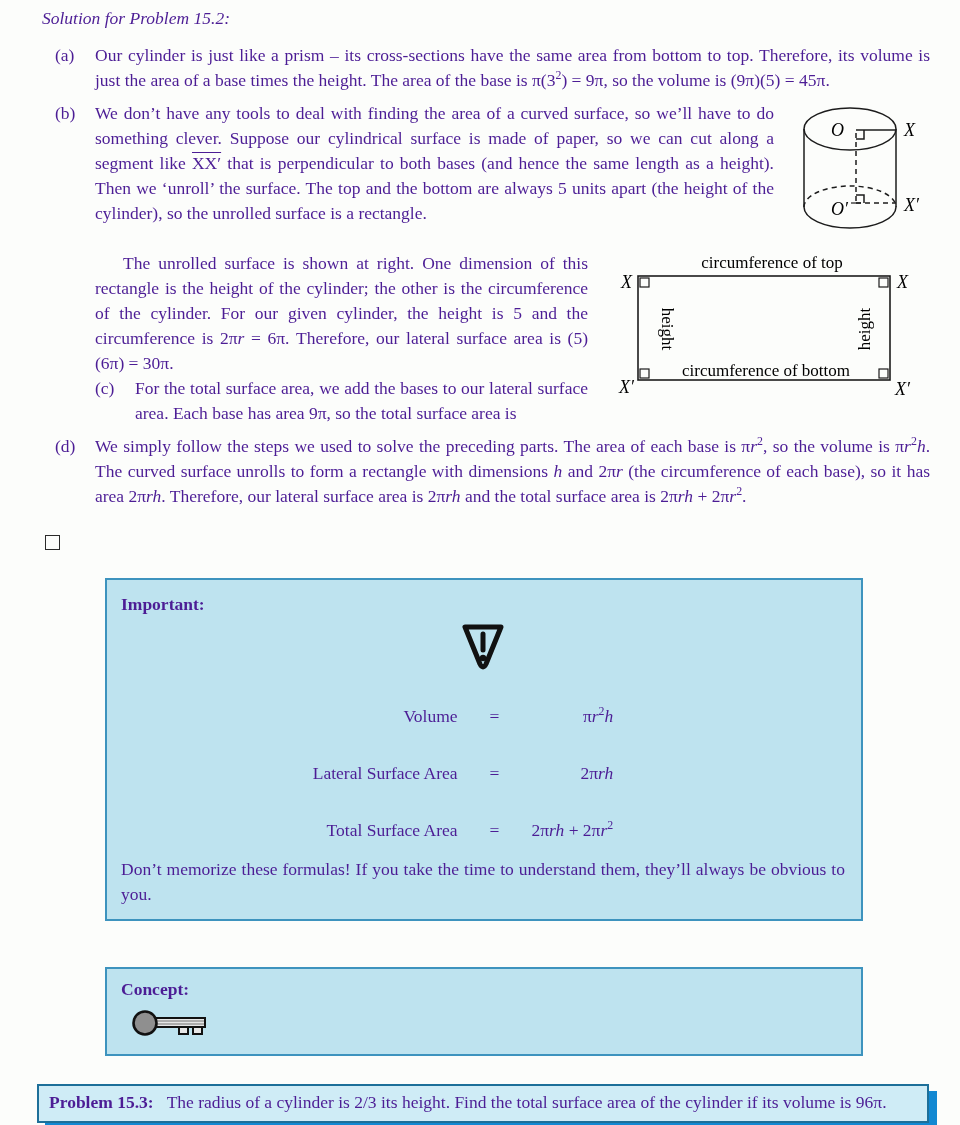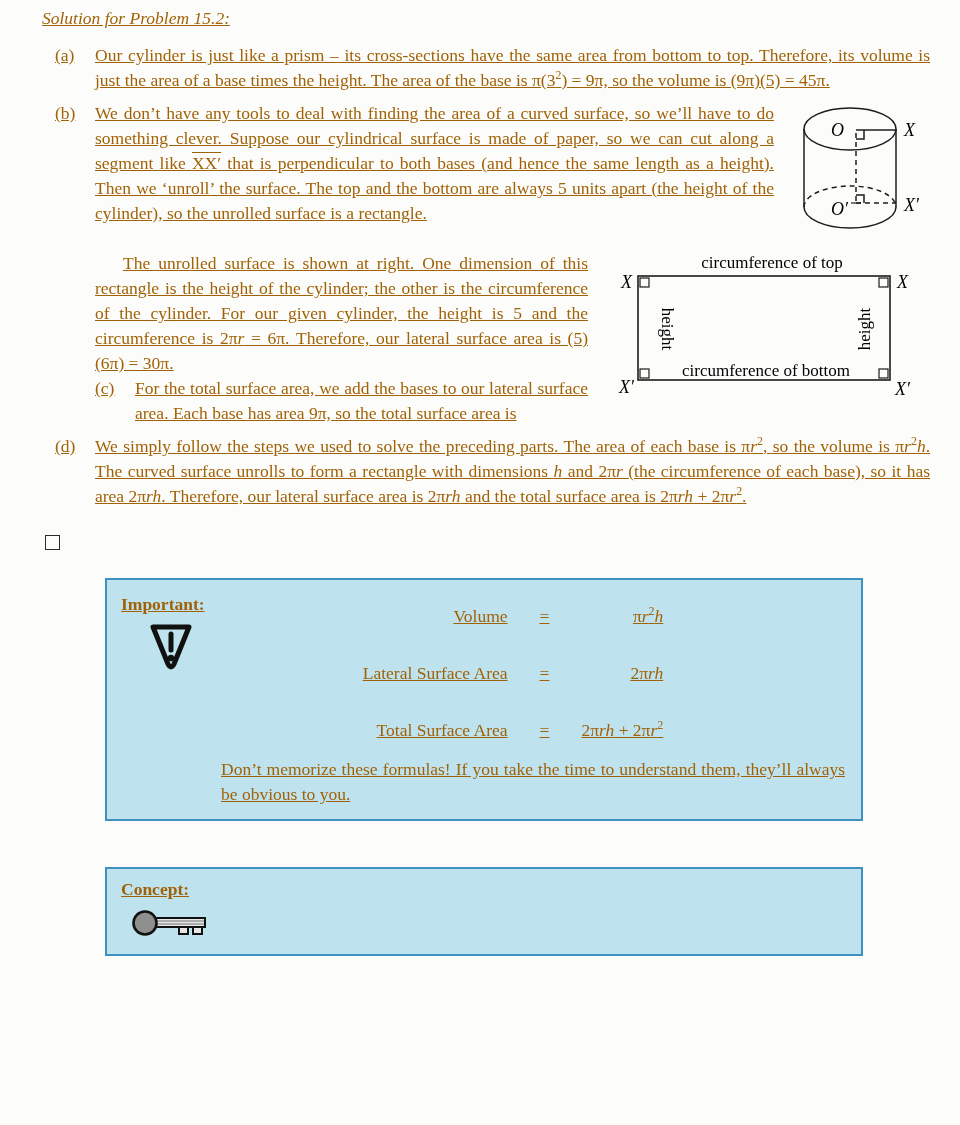--- a/index.html
+++ b/index.html
@@ -2,23 +2,22 @@
 <html><head>
 <meta charset="utf-8">
 <style>
   html,body { margin:0; padding:0; background:#e9e9e9; }
   .page {
     position:relative;
     width:960px; height:1125px;
     margin:0 auto;
     background:#fcfdfb;
     font-family:"Liberation Serif","DejaVu Serif",serif;
-    font-size:17.5px; line-height:25px; color:#a16207;
+    font-size:17.5px; line-height:25px; color:#4c1d95;
     overflow:hidden;
-    text-decoration:underline;
   }
   .title {
     font-style:italic;
     margin:6px 30px 12px 42px;
   }
   .item { display:flex; margin:0 30px 8px 55px; }
   .item-label { flex:0 0 40px; }
   .item-body { flex:1; text-align:justify; }
   .flow-wrap { margin:0 30px 0 95px; }
   .indent-para { margin:0; text-align:justify; text-indent:28px; }
@@ -31,21 +30,21 @@
     border:1.6px solid #2a2a2a;
     margin:26px 0 28px 45px;
   }
   .info-box {
     box-sizing:border-box;
     margin-left:105px; width:758px;
     background:#bee3ef;
     border:2px solid #3d93be;
     display:flex;
   }
-  .important-box { padding:12px 16px 12px 14px; margin-bottom:46px; }
+  .important-box { padding:12px 16px 12px 14px; margin-bottom:46px;flex-direction:column; }
   .concept-box  { padding:8px 16px 14px 14px; margin-bottom:28px; }
   .box-left { flex:0 0 100px; }
   .box-heading { font-weight:bold; }
   .icon-holder { margin-top:4px; text-align:center; }
   .box-right { flex:1; text-align:justify; }
   .formula-grid {
     display:grid;
     grid-template-columns:auto auto auto;
     justify-content:center;
     column-gap:16px; row-gap:7px;
@@ -187,14 +186,17 @@
           <line x1="26" y1="18" x2="74" y2="18" stroke="#555" stroke-width="0.8"></line>
           <rect x="49" y="21" width="9" height="7" fill="#e6e6e6" stroke="#111" stroke-width="2"></rect>
           <rect x="63" y="21" width="9" height="7" fill="#e6e6e6" stroke="#111" stroke-width="2"></rect>
           <circle cx="15" cy="17" r="11.5" fill="#8f8f8f" stroke="#111" stroke-width="2.6"></circle>
         </svg>
       </div>
     </div>
   </div>
 
 
+  <div class="problem-box">
+    <span class="prob-heading">Problem 15.3:</span><span>The radius of a cylinder is 2/3 its height. Find the total surface area of the cylinder if its volume is 96π.</span>
+  </div>
 
 </div>
 
 </body></html>

